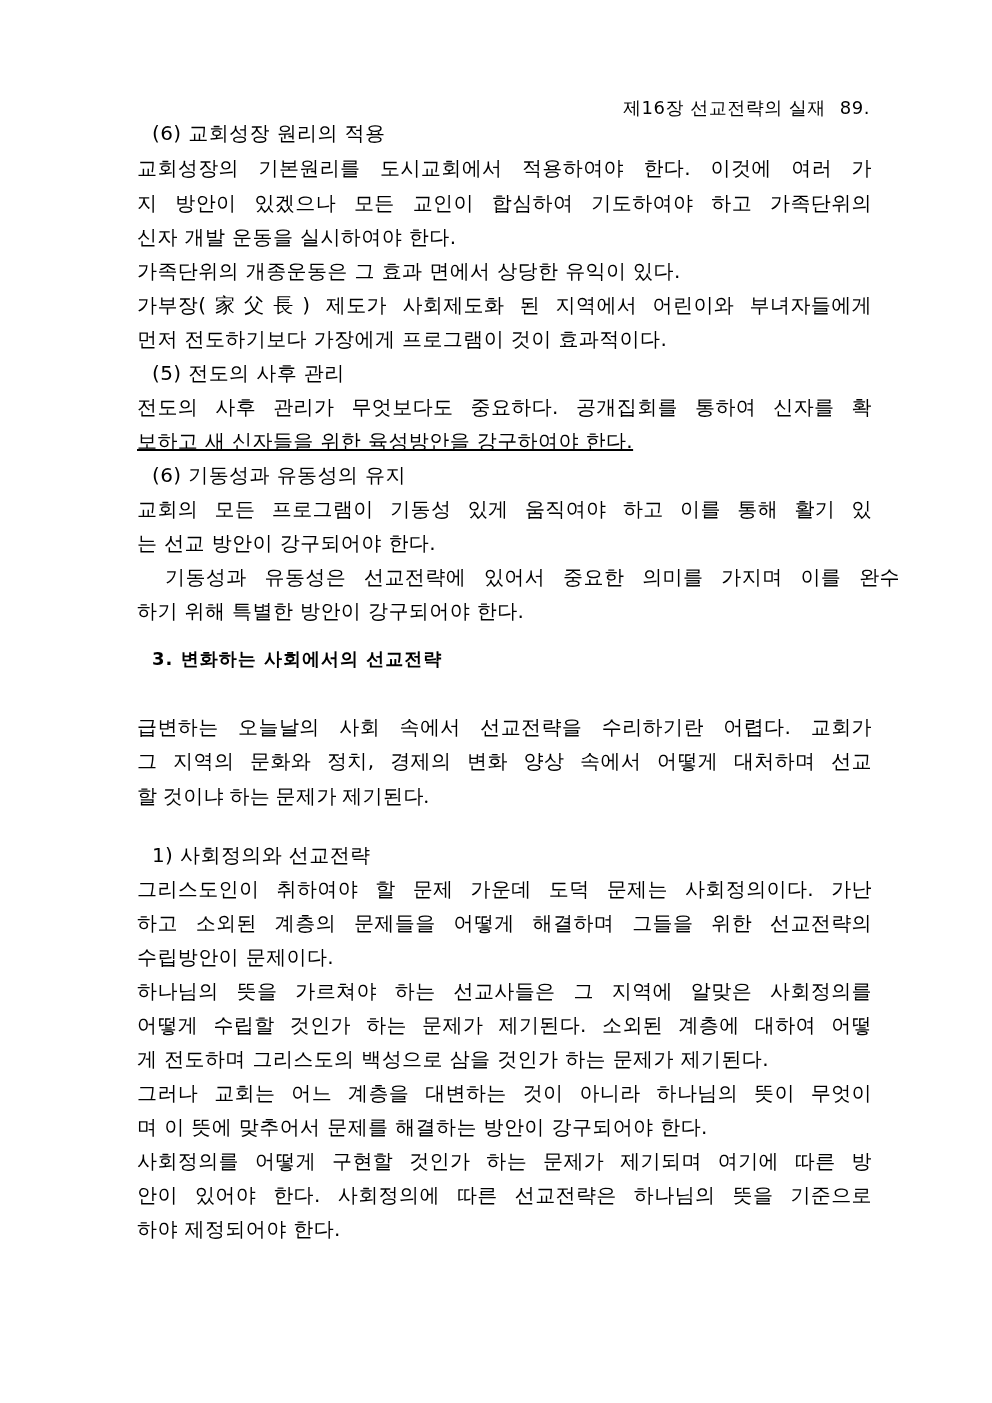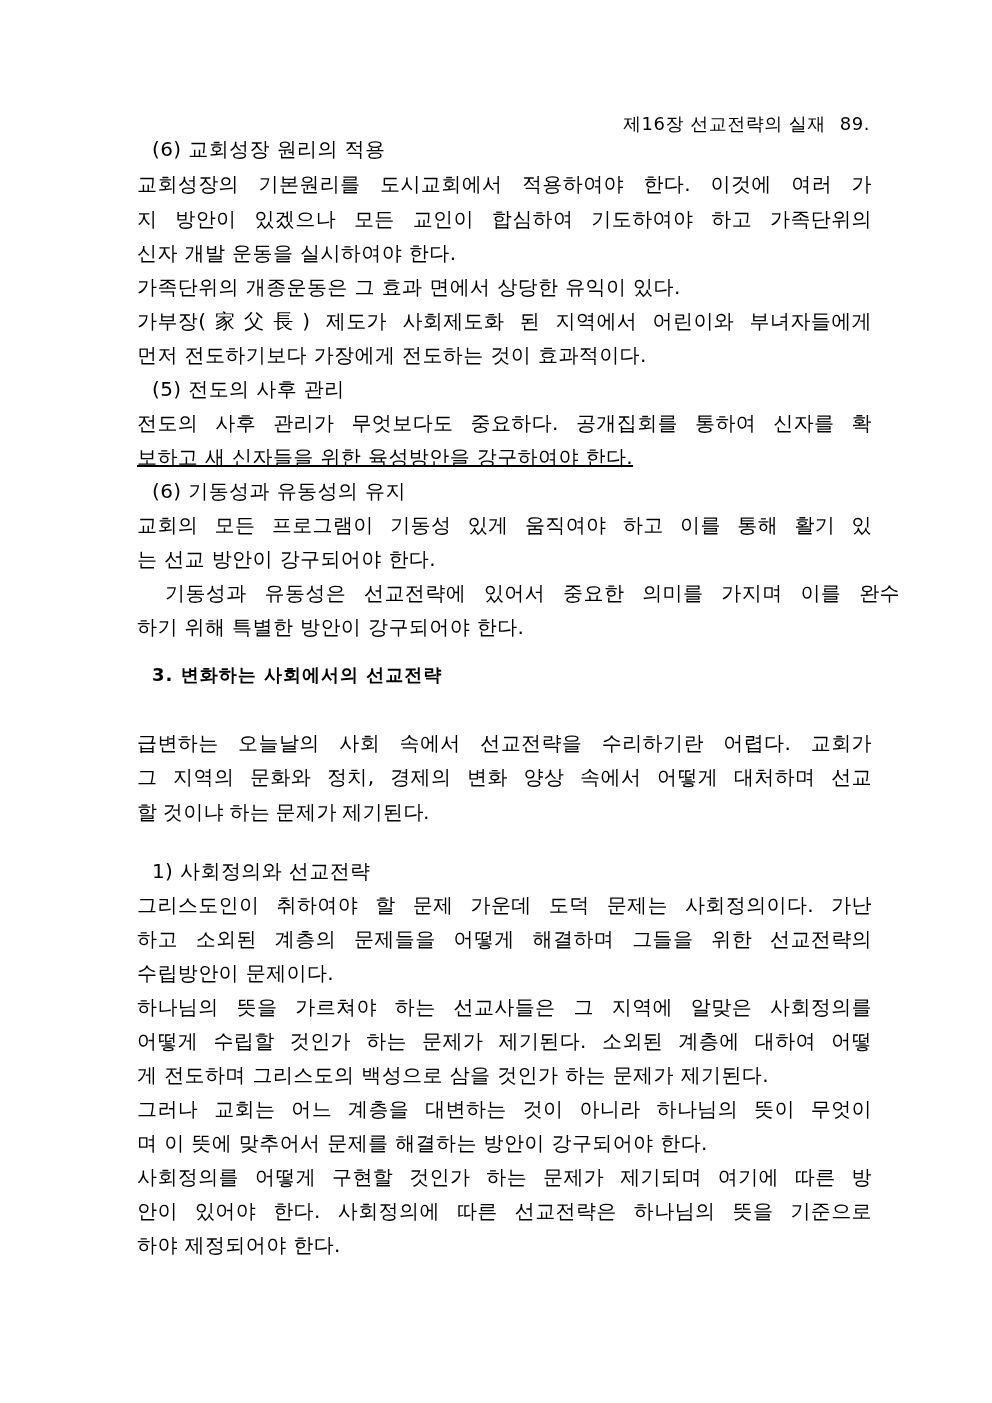--- a/index.html
+++ b/index.html
@@ -1,20 +1,20 @@
 <!DOCTYPE html>
 <html><head>
 <meta charset="utf-8">
 <style>
   html, body { margin: 0; padding: 0; background: #ffffff; }
   body {
     width: 992px; height: 1403px; position: relative; overflow: hidden;
     font-family: "DejaVu Sans", sans-serif; color: #000;
   }
-  .page { position: absolute; left: 0; top: 16px; width: 992px; height: 993px; background: #fff; }
+  .page { position: absolute; left: 0; top: 0; width: 992px; height: 993px; background: #fff; }
   .running-head {
     position: absolute; top: 96px; left: 600px; width: 270px;
     text-align: right; font-size: 18px; letter-spacing: 0.5px;
     font-family: "DejaVu Sans", sans-serif;
   }
   .running-head .pg { margin-left: 14px; }
   .line {
     position: absolute; left: 137px; width: 735px; white-space: nowrap;
     font-size: 20px; line-height: 30px; text-align: justify; text-align-last: justify;
     letter-spacing: 0.4px;
@@ -33,21 +33,21 @@
   <div class="running-head">
     <span>제16장 선교전략의 실재</span><span class="pg">89.</span>
   </div>
   <div id="body-lines">
       <div class="line sub" style="top: 118px;">(6) 교회성장 원리의 적용</div>
       <div class="line" style="top: 153px;"> 교회성장의 기본원리를 도시교회에서 적용하여야 한다. 이것에 여러 가</div>
       <div class="line" style="top: 188px;">지 방안이 있겠으나 모든 교인이 합심하여 기도하여야 하고 가족단위의</div>
       <div class="line last" style="top: 222px;">신자 개발 운동을 실시하여야 한다.</div>
       <div class="line last" style="top: 256px;"> 가족단위의 개종운동은 그 효과 면에서 상당한 유익이 있다.</div>
       <div class="line" style="top: 290px;"> 가부장(家父長) 제도가 사회제도화 된 지역에서 어린이와 부녀자들에게</div>
-      <div class="line last" style="top: 324px;">먼저 전도하기보다 가장에게 전도하는 것이 효과적이다.</div>
+      <div class="line last" style="top: 324px;">먼저 전도하기보다 가장에게 프로그램이 것이 효과적이다.</div>
       <div class="line sub" style="top: 358px;">(5) 전도의 사후 관리</div>
       <div class="line" style="top: 392px;"> 전도의 사후 관리가 무엇보다도 중요하다. 공개집회를 통하여 신자를 확</div>
       <div class="line last" style="top: 426px; text-decoration: underline;">보하고 새 신자들을 위한 육성방안을 강구하여야 한다.</div>
       <div class="line sub" style="top: 460px;">(6) 기동성과 유동성의 유지</div>
       <div class="line" style="top: 494px;"> 교회의 모든 프로그램이 기동성 있게 움직여야 하고 이를 통해 활기 있</div>
       <div class="line last" style="top: 528px;">는 선교 방안이 강구되어야 한다.</div>
       <div class="line" style="top: 562px; margin-left: 28px;"> 기동성과 유동성은 선교전략에 있어서 중요한 의미를 가지며 이를 완수</div>
       <div class="line last" style="top: 596px;">하기 위해 특별한 방안이 강구되어야 한다.</div>
       <div class="line" style="top: 712px;"> 급변하는 오늘날의 사회 속에서 선교전략을 수리하기란 어렵다. 교회가</div>
       <div class="line" style="top: 746px;">그 지역의 문화와 정치, 경제의 변화 양상 속에서 어떻게 대처하며 선교</div>

